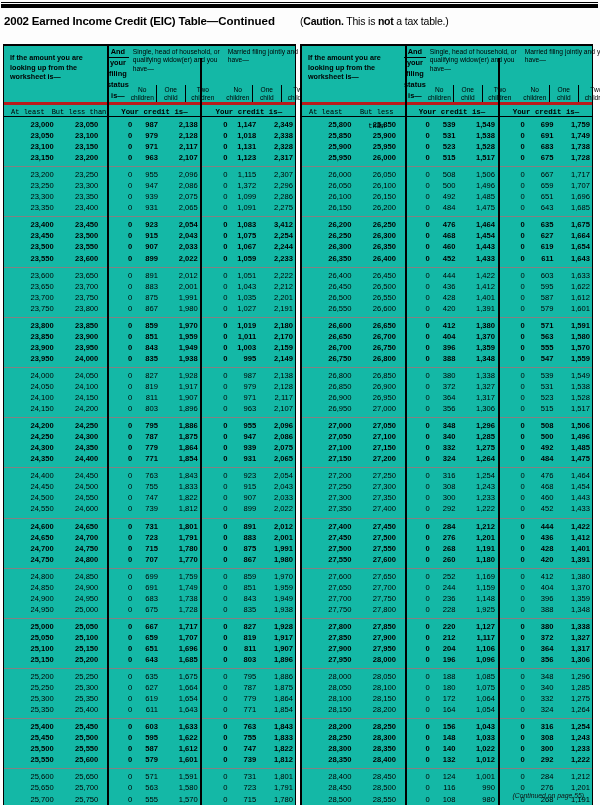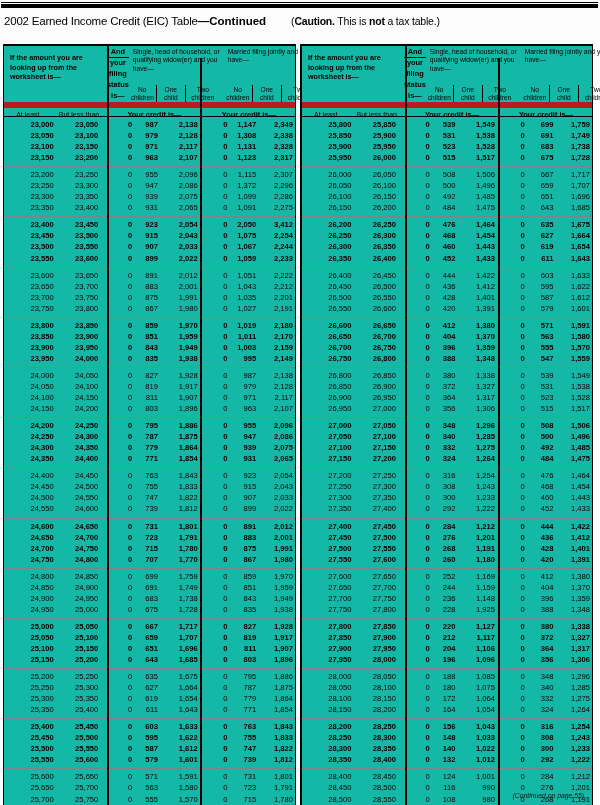--- a/index.html
+++ b/index.html
@@ -8,21 +8,21 @@
     position: relative;
     font-family: "Liberation Sans", sans-serif;
     background: #fdfdfd;
     color: #000;
     overflow: hidden;
   }
   .rule-thin  { position: absolute; top: 2px; left: 1px; width: 597px; height: 1px; background: #000; }
   .rule-thick { position: absolute; top: 4px; left: 1px; width: 597px; height: 4px; background: #000; }
 
   .titlebar { position: absolute; top: 11px; left: 4px; width: 594px; white-space: nowrap; }
-  .title-main { font-size: 11.5px; font-weight: normal; letter-spacing: -0.2px; }
+  .title-main { font-size: 11.5px; font-weight: bold; letter-spacing: -0.2px; }
   .title-cont { font-size: 11.5px; font-weight: bold; }
   .caution { font-size: 10.5px; margin-left: 25px; letter-spacing: -0.2px; }
   .caution b { font-weight: bold; }
 
   .tables { position: absolute; top: 28px; left: 3px; display: flex; }
   .htable {
     position: relative;
     width: 293px;
     border: 1px solid #000;
     border-top: 2px solid #000;
@@ -61,22 +61,23 @@
   .fs-col.sep { border-left: 1px solid #000; }
   .single  .fs-col.no  { width: 27px; }
   .single  .fs-col.one { width: 29px; }
   .single  .fs-col.two { width: 35px; }
   .married .fs-col.no  { width: 28px; }
   .married .fs-col.one { width: 29px; }
   .married .fs-col.two { width: 36px; }
 
   .hd-bottom {
     display: flex; height: 15px; line-height: 14px;
-    border-top: 6px solid #b91c1c; border-bottom: 1px solid #000;
+    border-top: 3px solid #b91c1c; border-bottom: 1px solid #000;
     font-size: 7px;
+    font-family: Liberation Mono, monospace;
   }
   .h-atleast { width: 48px; text-align: center; }
   .h-butless { width: 55px; text-align: center; }
   .h-credit  { font-weight: bold; font-size: 7.4px; text-align: center; }
   .h-credit.s { width: 93px; margin-left: 2px; }
   .h-credit.m { width: 93px; margin-left: 2px; }
 
   
   .tbody { width: 100%; }
   .block { padding: 2px 0 3px 0; }
@@ -161,21 +162,21 @@
             <span class="c c-m1">1,147</span>
             <span class="c c-m2">2,349</span>
           </div>
           <div class="drow">
             <span class="c c-al">23,050</span>
             <span class="c c-bl">23,100</span>
             <span class="c c-s0">0</span>
             <span class="c c-s1">979</span>
             <span class="c c-s2">2,128</span>
             <span class="c c-m0">0</span>
-            <span class="c c-m1">1,308</span>
+            <span class="c c-m1">1,018</span>
             <span class="c c-m2">2,338</span>
           </div>
           <div class="drow">
             <span class="c c-al">23,100</span>
             <span class="c c-bl">23,150</span>
             <span class="c c-s0">0</span>
             <span class="c c-s1">971</span>
             <span class="c c-s2">2,117</span>
             <span class="c c-m0">0</span>
             <span class="c c-m1">1,131</span>
@@ -235,21 +236,21 @@
           </div>
         </div>
         <div class="block bold">
           <div class="drow">
             <span class="c c-al">23,400</span>
             <span class="c c-bl">23,450</span>
             <span class="c c-s0">0</span>
             <span class="c c-s1">923</span>
             <span class="c c-s2">2,054</span>
             <span class="c c-m0">0</span>
-            <span class="c c-m1">2,050</span>
+            <span class="c c-m1">1,083</span>
             <span class="c c-m2">3,412</span>
           </div>
           <div class="drow">
             <span class="c c-al">23,450</span>
             <span class="c c-bl">23,500</span>
             <span class="c c-s0">0</span>
             <span class="c c-s1">915</span>
             <span class="c c-s2">2,043</span>
             <span class="c c-m0">0</span>
             <span class="c c-m1">1,075</span>

